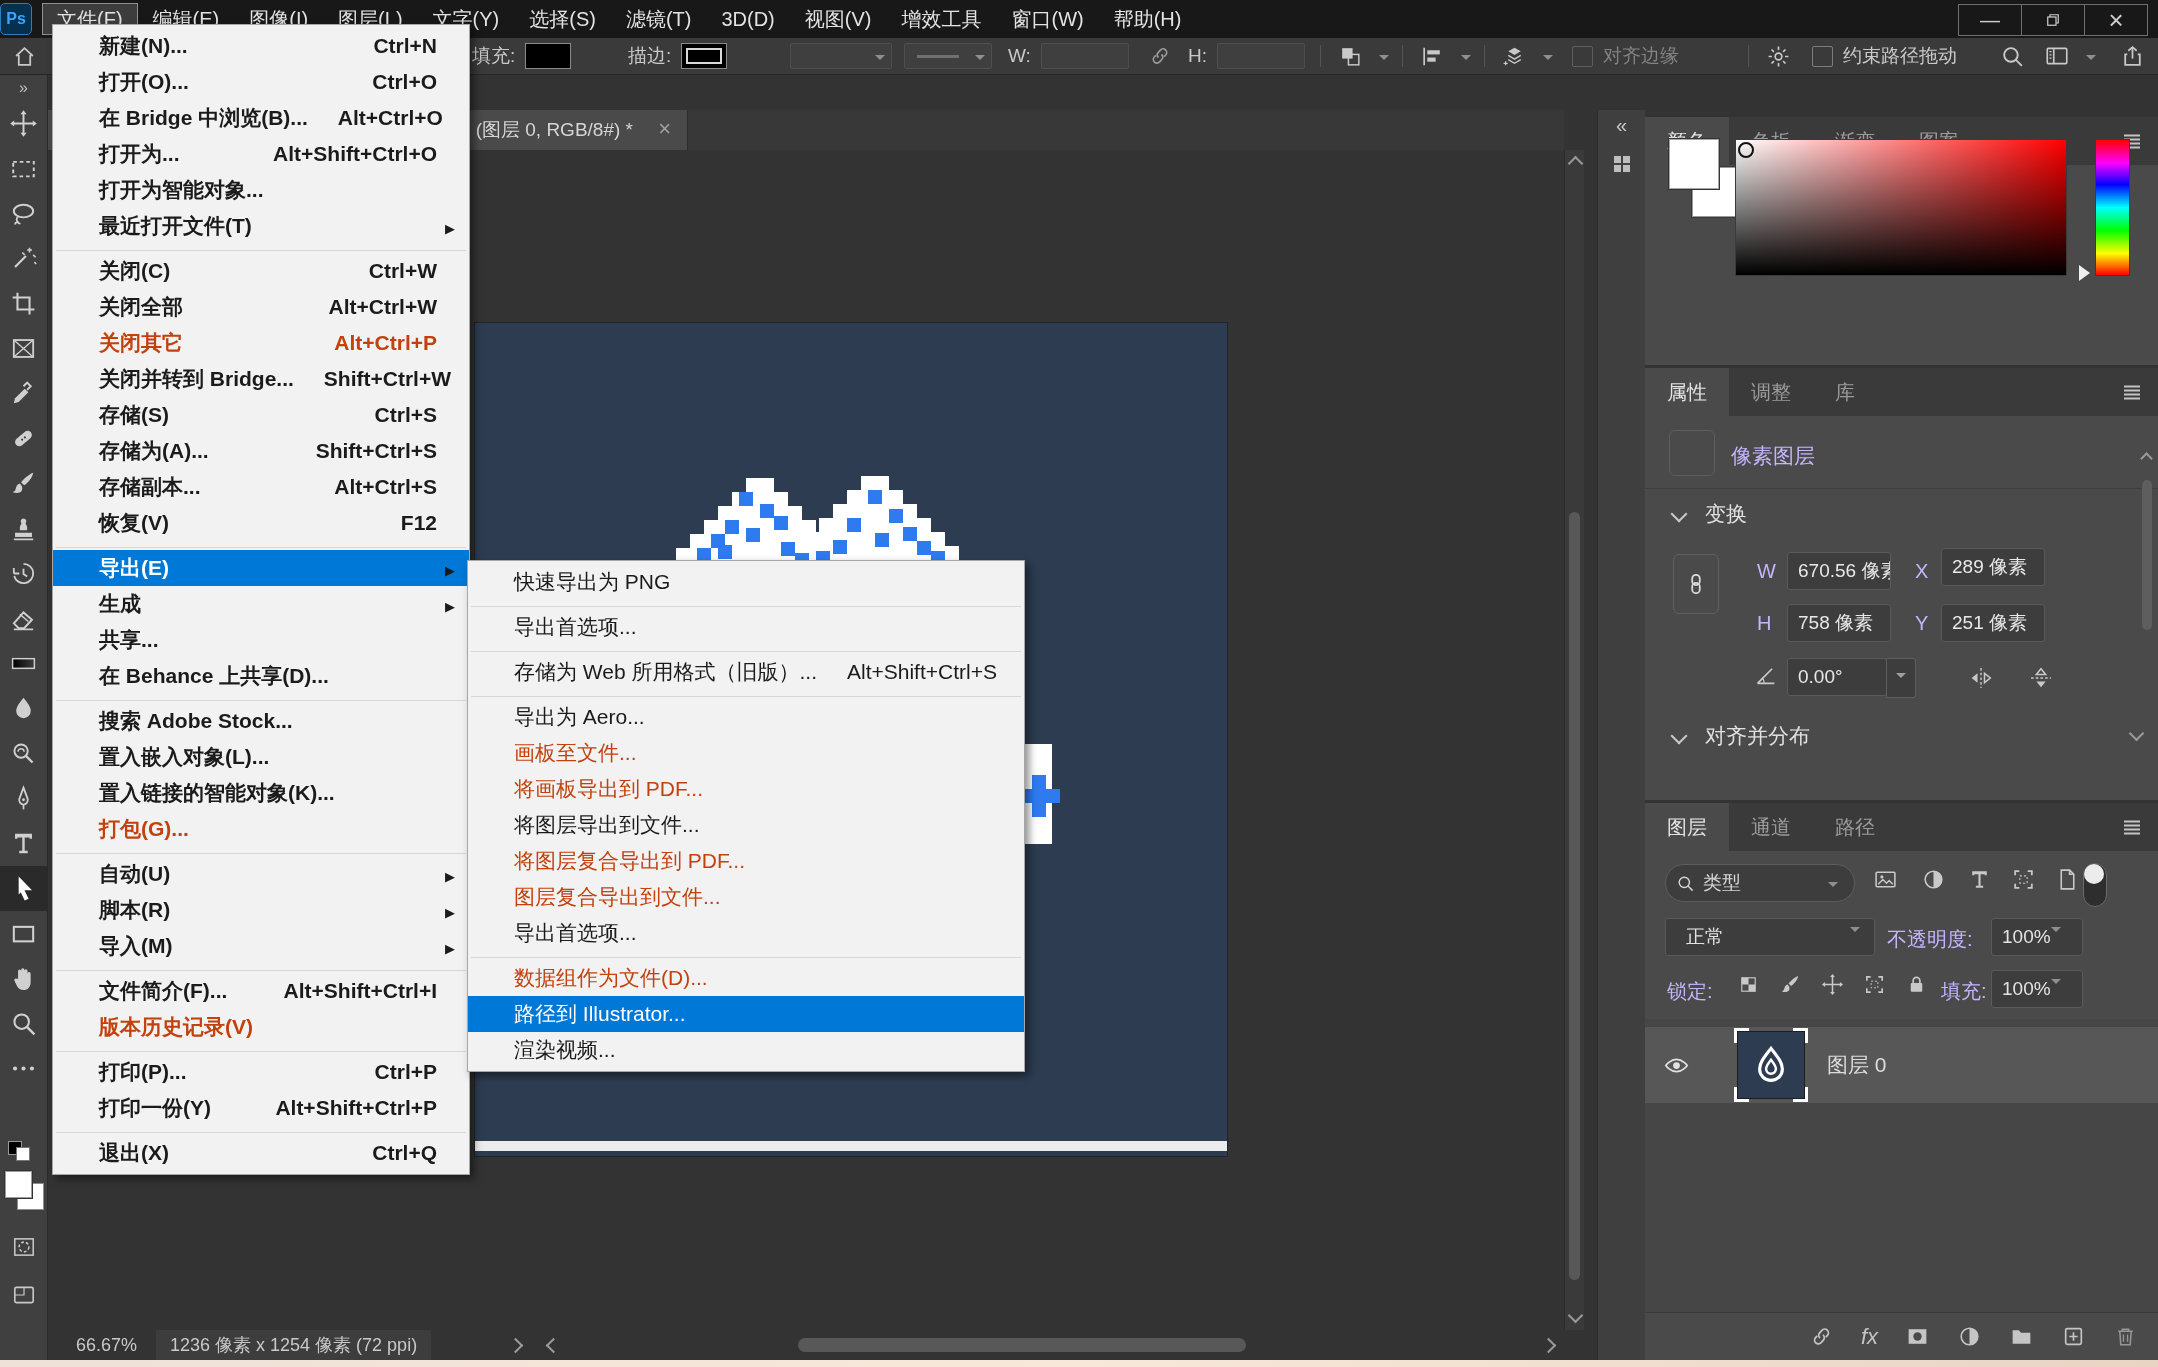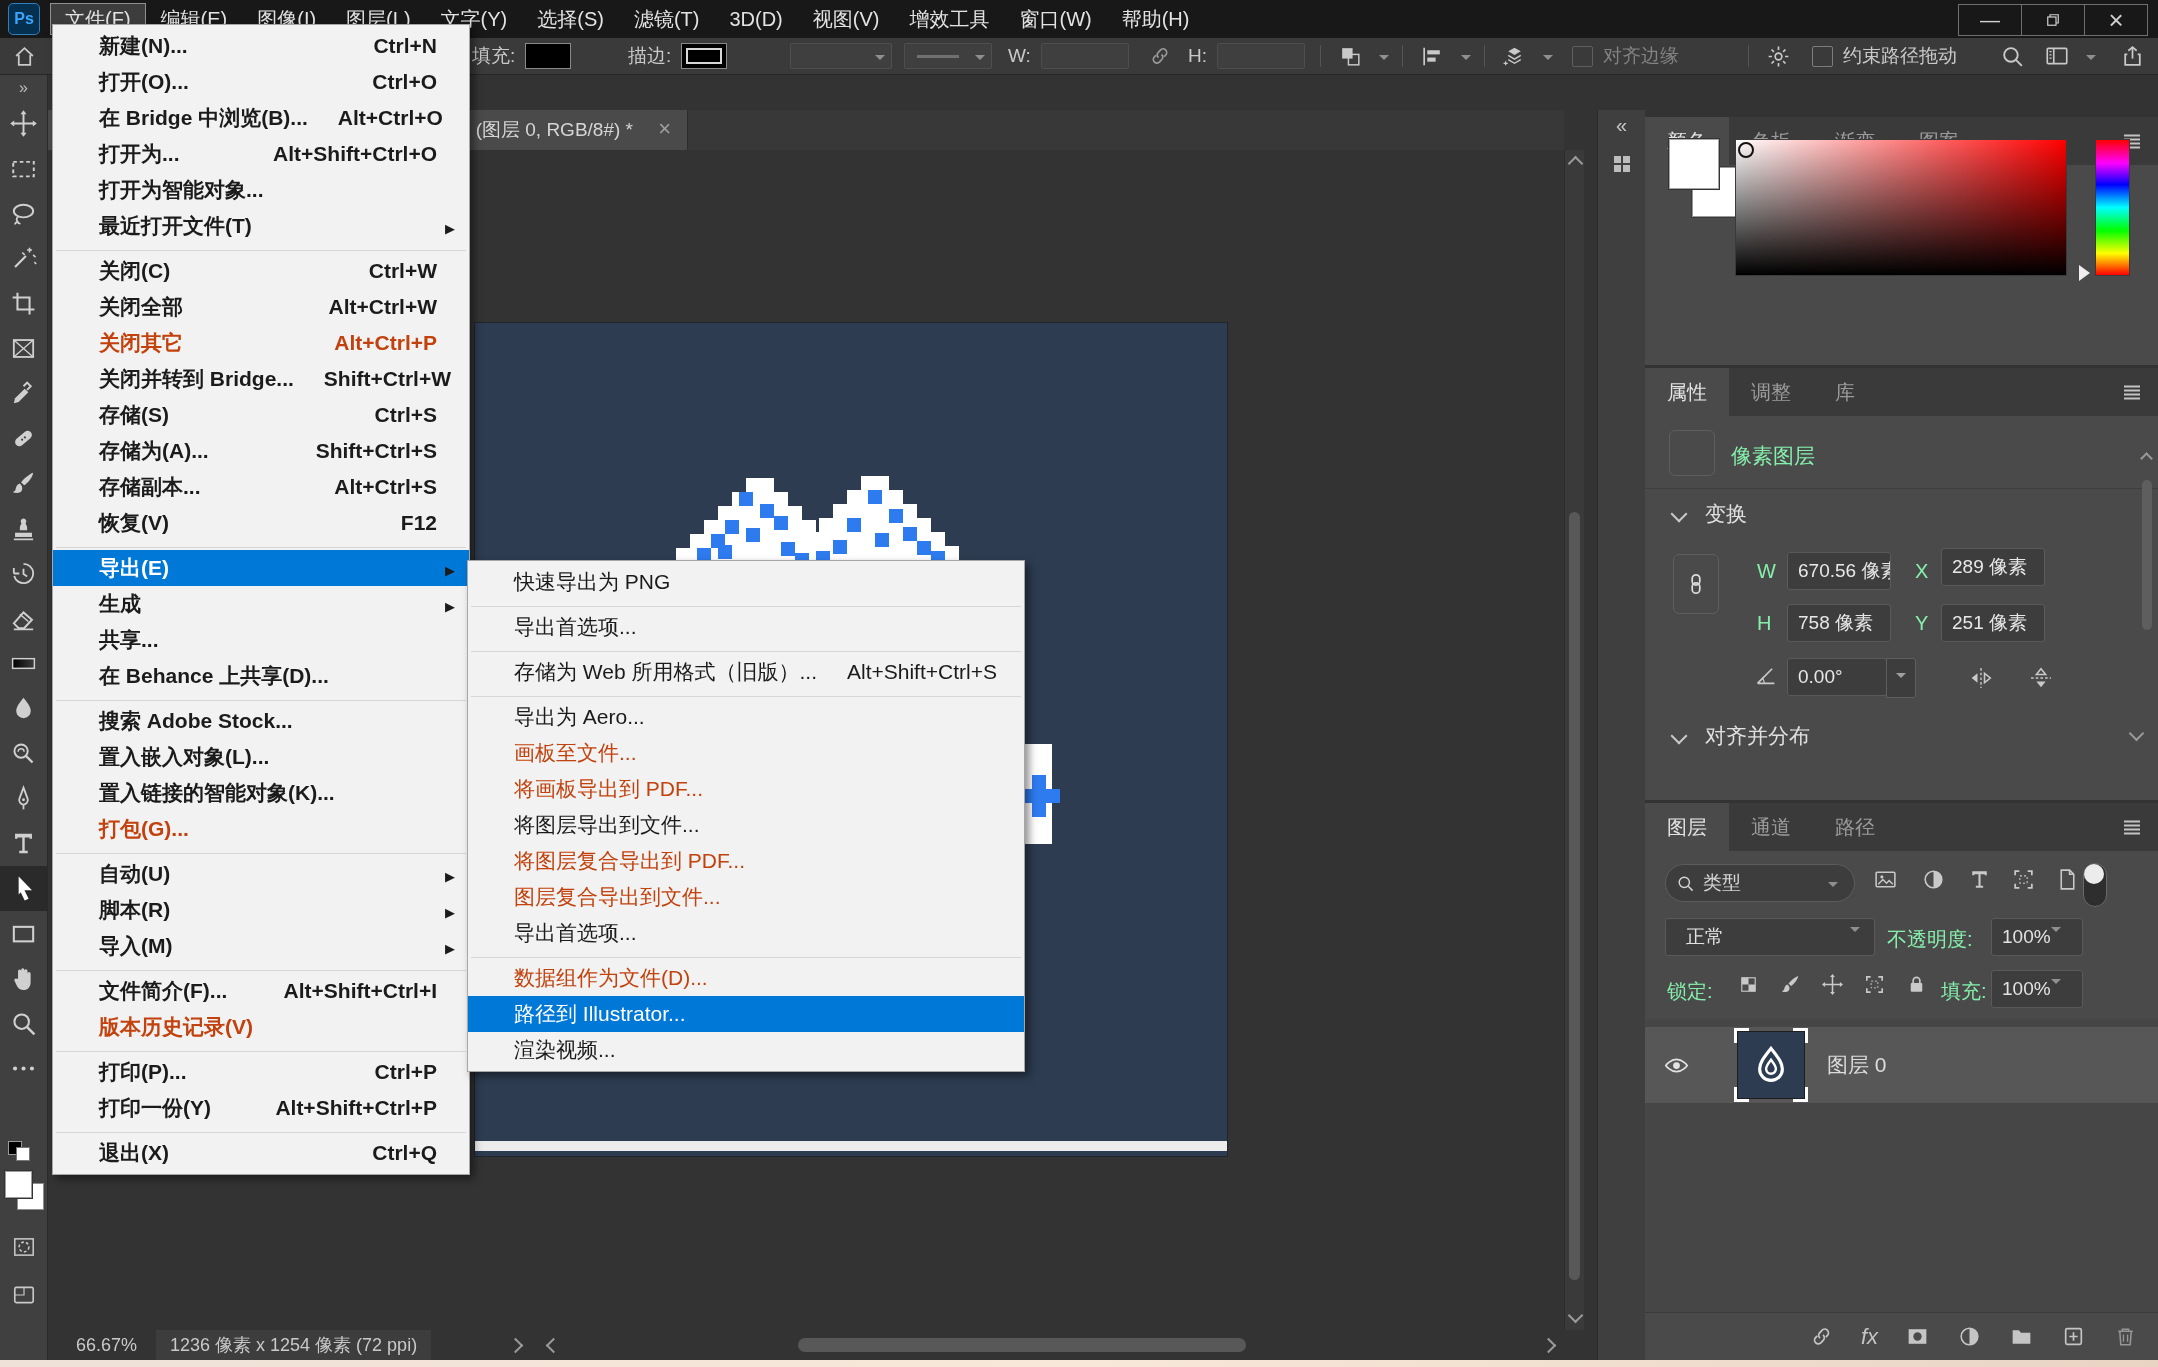--- a/index.html
+++ b/index.html
@@ -1,21 +1,21 @@
 <!DOCTYPE html>
 <html style="--accent: #0078d7; --doc-bg: #2d3c51; --pixel-blue: #2e7bf0;"><head>
 <meta charset="utf-8">
 <style>
   html,body{margin:0;padding:0;background:#000;}
   #root{position:relative;width:2158px;height:1367px;overflow:hidden;background:#333;
         font-family:"Liberation Sans","DejaVu Sans",sans-serif;-webkit-font-smoothing:antialiased;}
   svg.ic{display:block;}
 
   
-  #menubar{position:absolute;left:0;top:0;width:2158px;height:38px;background:#181818;display:flex;align-items:center;padding-left:8px;box-sizing:border-box;z-index:30;}
+  #menubar{position:absolute;left:0;top:0;width:2158px;height:38px;background:#181818;display:flex;align-items:center;box-sizing:border-box;z-index:30;}
   .ps-badge{width:30px;height:30px;border-radius:5px;background:#06304f;border:1px solid #2f7dbd;color:#3aa5ff;font-weight:bold;font-size:16px;display:flex;align-items:center;justify-content:center;margin-right:10px;}
   .mb-item{height:32px;line-height:32px;padding:0 15px;color:#e3e3e3;font-size:20px;cursor:default;white-space:nowrap;}
   .mb-item.active{background:#3d3d3d;box-shadow:inset 0 0 0 1px #909090;}
   #winctrl{position:absolute;right:10px;top:4px;display:flex;}
   .wc{width:62px;height:30px;border:1px solid #6f6f6f;margin-left:-1px;display:flex;align-items:center;justify-content:center;color:#cfcfcf;font-size:20px;}
 
   
   #optionsbar{position:absolute;left:0;top:38px;width:2158px;height:37px;background:#3a3a3a;border-bottom:1px solid #262626;box-sizing:border-box;color:#c9c9c9;font-size:19px;z-index:5;}
   #optionsbar .grp{position:absolute;top:0;height:36px;display:flex;align-items:center;gap:10px;white-space:nowrap;}
   .swatch{width:44px;height:24px;background:#000;border:1px solid #8a8a8a;position:relative;}
@@ -75,21 +75,21 @@
   #collapsed .pi svg{width:24px;height:24px;}
 
   
   #dock{position:absolute;left:1645px;top:110px;width:513px;height:1250px;background:#333;}
   .panel{position:absolute;left:0;width:513px;background:#4a4a4a;}
   .ptabs{position:relative;height:48px;background:#3a3a3a;display:flex;}
   .ptab{padding:0 22px;line-height:48px;font-size:20px;color:#9b9b9b;white-space:nowrap;}
   .ptab.active{background:#4a4a4a;color:#e4e4e4;}
   .pmenu{position:absolute;right:14px;top:12px;color:#c3c3c3;}
   .pmenu svg{width:24px;height:24px;}
-  .plabel{color:#86efac;font-size:20px;white-space:nowrap;}
+  .plabel{color:#c4b5fd;font-size:20px;white-space:nowrap;}
   .pfield{position:absolute;background:#3d3d3d;border:1px solid #5a5a5a;border-radius:3px;height:38px;box-sizing:border-box;color:#e8e8e8;font-size:19px;line-height:36px;padding-left:10px;white-space:nowrap;overflow:hidden;}
   .pbtn{position:absolute;border:1px solid #5e5e5e;border-radius:6px;display:flex;align-items:center;justify-content:center;color:#dcdcdc;}
 
   
   #p-color{top:7px;height:248px;}
   .cp-bg{position:absolute;left:47px;top:50px;width:48px;height:48px;background:#fff;border:1px solid #9a9a9a;box-shadow:0 0 0 1px #3a3a3a;}
   .cp-fg{position:absolute;left:24px;top:22px;width:48px;height:48px;background:#fff;border:1px solid #a6a6a6;box-shadow:0 0 0 1px #333;}
   .cp-field{position:absolute;left:90px;top:22px;width:330px;height:135px;border:1px solid #3a3a3a;
             background:linear-gradient(to bottom,rgba(0,0,0,0),#000),linear-gradient(to right,#fff,#f00);}
   .cp-marker{position:absolute;left:2px;top:2px;width:12px;height:12px;border:2px solid #111;border-radius:50%;}

